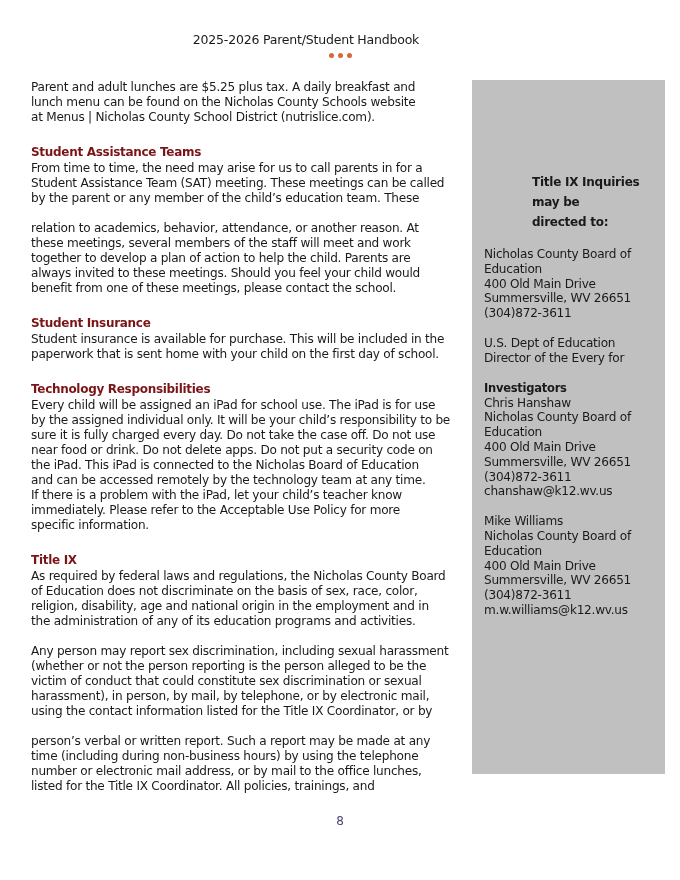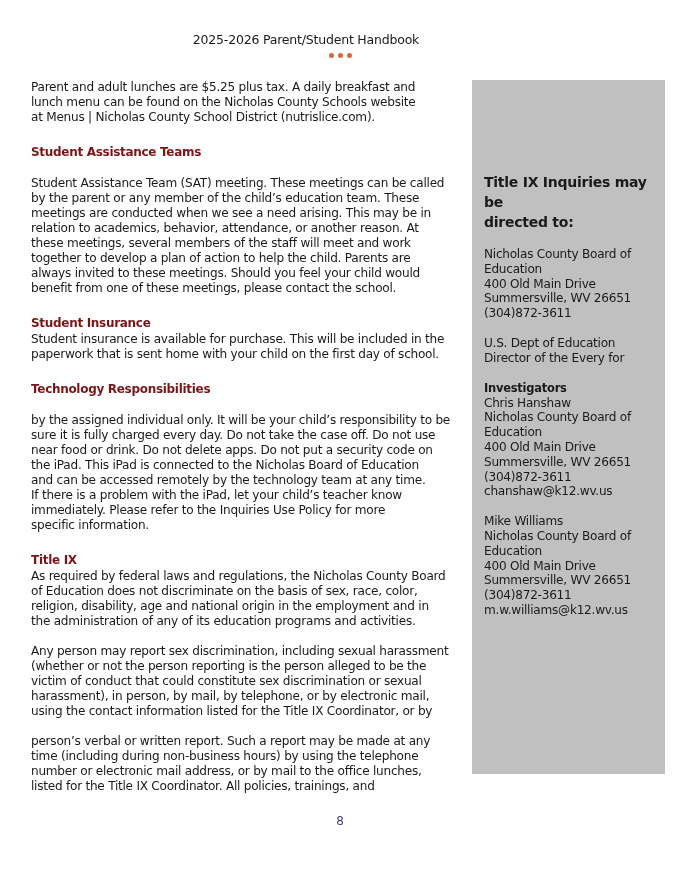--- a/index.html
+++ b/index.html
@@ -70,22 +70,23 @@
       height: 694px;
       background: #c0c0c0;
       padding: 92px 10px 0 12px;
       font-size: 12.1px;
       line-height: 14.8px;
       letter-spacing: -0.25px;
       color: #1a1a1a;
     }
     .sidebar .bold {
       font-weight: bold;
-      font-size: 14px;
+      font-size: 12px;
       line-height: 20px;
+      margin-left: 48px;
     }
     .sidebar .inv-title {
       font-weight: bold;
       font-size: 11.5px;
       line-height: 15px;
     }
     .sidebar .block { margin-bottom: 15px; }
     .page-number {
       position: absolute;
       top: 814px;
@@ -109,49 +110,49 @@
 <div class="main-col">
   <p>
     <span>Parent and adult lunches are $5.25 plus tax.  A daily breakfast and</span><br>
     <span>lunch menu can be found on the Nicholas County Schools website</span><br>
     <span>at Menus | Nicholas County School District (nutrislice.com).</span>
   </p>
   <div class="gap-18"></div>
 
   <div class="section-heading">Student Assistance Teams</div>
   <p>
-    <br>
+    <span>From time to time, the need may arise for us to call parents in for a</span><br>
     <span>Student Assistance Team (SAT) meeting.  These meetings can be called</span><br>
     <span>by the parent or any member of the child’s education team.  These</span><br>
-    <span>meetings are conducted when we see a need arising.  This may be in</span><br>
+    <br>
     <span>relation to academics, behavior, attendance, or another reason.  At</span><br>
     <span>these meetings, several members of the staff will meet and work</span><br>
     <span>together to develop a plan of action to help the child.  Parents are</span><br>
     <span>always invited to these meetings.  Should you feel your child would</span><br>
     <span>benefit from one of these meetings, please contact the school.</span>
   </p>
   <div class="gap-18"></div>
 
   <div class="section-heading">Student Insurance</div>
   <p>
     <span>Student insurance is available for purchase.  This will be included in the</span><br>
     <span>paperwork that is sent home with your child on the first day of school.</span>
   </p>
   <div class="gap-18"></div>
 
   <div class="section-heading">Technology Responsibilities</div>
   <p>
-    <br>
+    <span>Every child will be assigned an iPad for school use.  The iPad is for use</span><br>
     <span>by the assigned individual only. It will be your child’s responsibility to be</span><br>
     <span>sure it is fully charged every day.  Do not take the case off. Do not use</span><br>
     <span>near food or drink.  Do not delete apps.  Do not put a security code on</span><br>
     <span>the iPad.  This iPad is connected to the Nicholas Board of Education</span><br>
     <span>and can be accessed remotely by the technology team at any time.</span><br>
     <span>If there is a problem with the iPad, let your child’s teacher know</span><br>
-    <span>immediately.  Please refer to the Inquiries Use Policy for more</span><br>
+    <span>immediately.  Please refer to the Acceptable Use Policy for more</span><br>
     <span>specific information.</span>
   </p>
   <div class="gap-18"></div>
 
   <div class="section-heading">Title IX</div>
   <p>
     <span>As required by federal laws and regulations, the Nicholas County Board</span><br>
     <span>of Education does not discriminate on the basis of sex, race, color,</span><br>
     <span>religion, disability, age and national origin in the employment and in</span><br>
     <span>the administration of any of its education programs and activities.</span>

